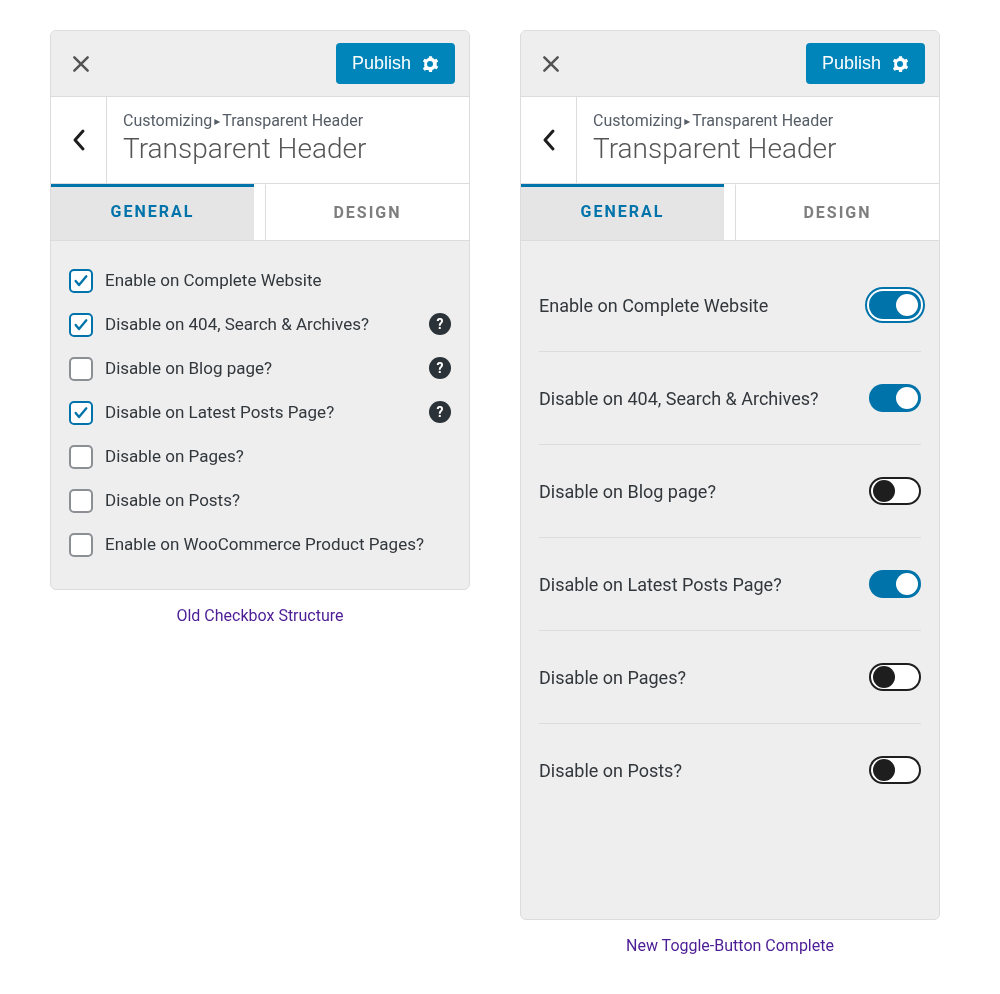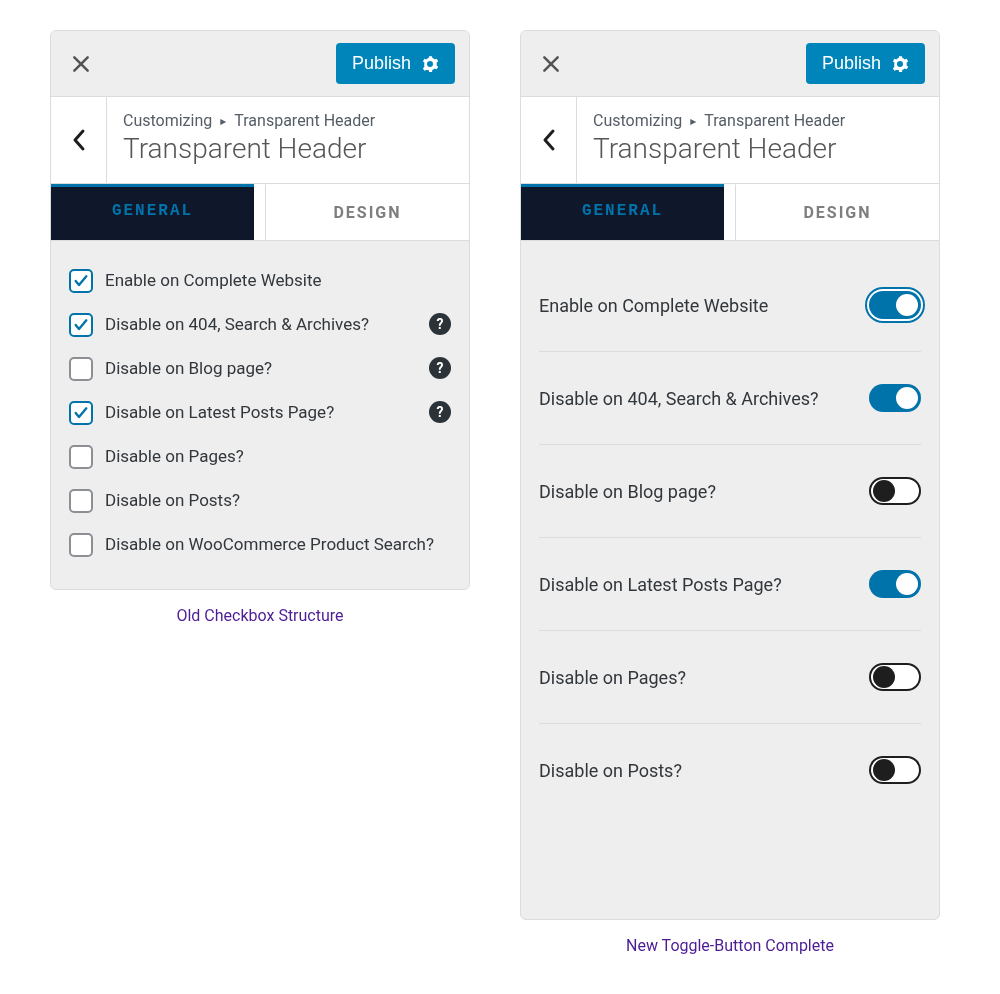--- a/index.html
+++ b/index.html
@@ -73,21 +73,21 @@
     display: flex; align-items: center; justify-content: center;
     cursor: pointer;
   }
   .back-btn svg { width: 16px; height: 24px; }
   .title-text {
     padding: 14px 16px 18px 16px;
   }
   .breadcrumb {
     font-size: 16px;
     color: #555d66;
-    display: flex; align-items: center; gap: 8px;
+    display: flex; align-items: center; gap: 2px;
   }
   .breadcrumb .sep { font-size: 12px; }
   .panel-title {
     font-size: 28px;
     font-weight: 300;
     color: #555;
     margin-top: 2px;
   }
 
   
@@ -109,21 +109,21 @@
   }
   .tabs .tab.active {
     color: #0073aa;
     border-top: 3px solid #0073aa;
     padding-top: 15px;
   }
   .tabs .tab:not(.active) {
     background: #fff;
     margin-left: 11px;
   }
-  .tabs .tab.active { background: #0f172a; font-family: Liberation Mono, monospace; }
+  .tabs .tab.active { background: #e5e5e5; }
   .tabs .tab:first-child.active ~ .tab { border-left: 1px solid #dcdcde; }
   .tabs .tab:not(.active) { border-top: 1px solid transparent; }
 
   
   .options {
     padding: 18px 18px 22px 18px;
     border-radius: 22px;
   }
 
   
@@ -278,21 +278,21 @@
         <div class="cb-row">
           <div class="checkbox unchecked"></div>
           <div class="cb-label">Disable on Pages?</div>
         </div>
         <div class="cb-row">
           <div class="checkbox unchecked"></div>
           <div class="cb-label">Disable on Posts?</div>
         </div>
         <div class="cb-row">
           <div class="checkbox unchecked"></div>
-          <div class="cb-label">Disable on WooCommerce Product Search?</div>
+          <div class="cb-label">Enable on WooCommerce Product Pages?</div>
         </div>
       </div>
   </div>
   <div class="caption">Old Checkbox Structure</div>
 </div>
 
 <div class="panel-wrap">
   <div class="panel right">
     <div class="topbar">
       <div class="close-btn">

